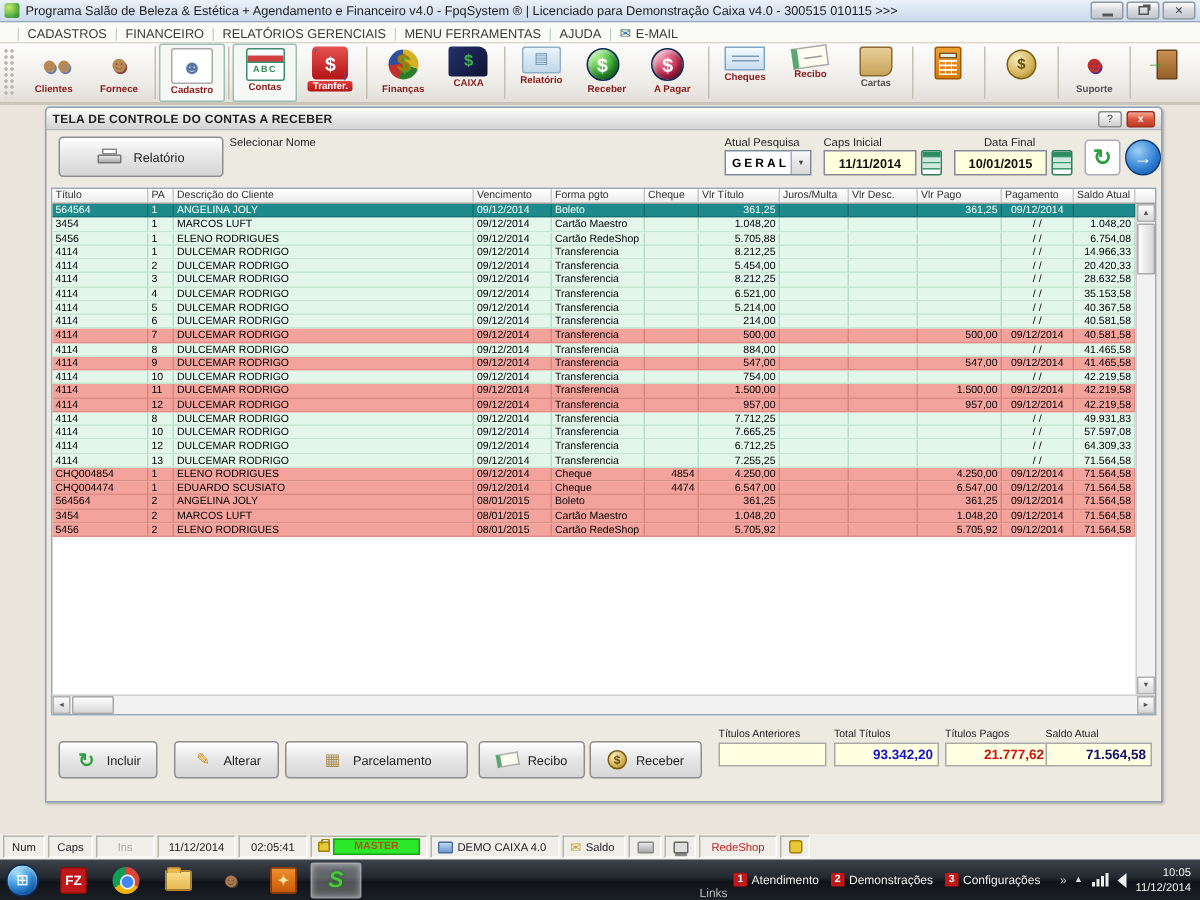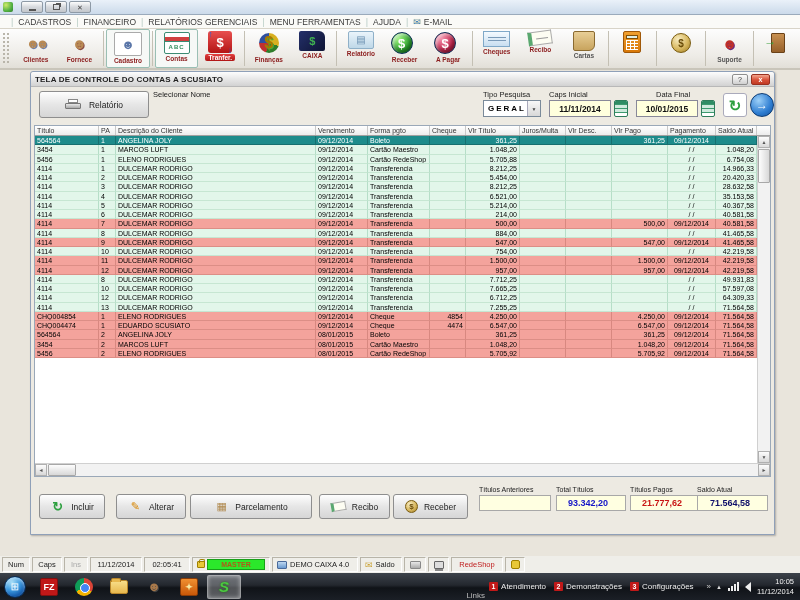--- a/index.html
+++ b/index.html
@@ -154,21 +154,21 @@
   .fico { width:15px; height:15px; display:flex; align-items:center; justify-content:center; }
   .fico.add { color:#2EA040; font-size:13px; font-weight:bold; }
   .fico.edit { font-size:11px; color:#D88808; }
   .fico.parc { font-size:11px; color:#B08A50; }
   .fico.rcb { transform:rotate(-10deg); background:#FDFDF2; border:1px solid #AAA; border-left:3px solid #5AA870; width:15px; height:9px; }
   .fico.coin { width:13px; height:13px; border-radius:50%; background:radial-gradient(circle at 35% 30%, #F8ECC0, #D8B860 55%, #9A7820);
     border:1px solid #7A5C10; font-size:8px; font-weight:bold; color:#6A4C08; }
   .sum { position:absolute; top:6px; }
   .sum .sl { font-size:7px; color:#222; margin-bottom:2px; white-space:nowrap; }
   .sum .sv { height:16px; background:#FFFFE1; border:1px solid #A8A8A8; font-size:9px; font-weight:bold;
-    display:flex; align-items:center; justify-content:flex-end; padding-right:17px; }
+    display:flex; align-items:center; justify-content:flex-end; padding-right:3px; }
 
   
   .statusbar { position:absolute; top:556px; left:0; right:0; height:17px; background:#EFEEE9; display:flex; gap:2px; padding:1px 2px; }
   .scell { border:1px solid; border-color:#B8B4A8 #FDFDFD #FDFDFD #B8B4A8; background:#EFEEE9; font-size:7.5px; color:#222;
     display:flex; align-items:center; padding:0 4px; white-space:nowrap; overflow:hidden; }
   .scell.off { color:#AAA; }
   .scell.brand { color:#C02020; }
   .lockico { width:8px; height:7px; border:1px solid #A08000; background:#E8C838; border-radius:1px; position:relative; margin-right:2px; flex:0 0 auto; }
   .lockico::before { content:""; position:absolute; left:1px; top:-3px; width:4px; height:3px; border:1px solid #A08000; border-bottom:none; border-radius:2px 2px 0 0; }
   .masterbox { flex:1; background:#2BE82B; border:1px solid #18A018; color:#B05818; font-size:7px; font-weight:bold;
@@ -211,20 +211,21 @@
   .volico { width:0; height:0; border:5px solid transparent; border-right:6px solid #EEE; border-left:none; position:relative; }
   .clock { text-align:right; color:#F2F2F2; font-size:7.5px; line-height:1.3; margin-right:2px; }
 </style>
 </head>
 <body>
 
 <div class="screen">
 
   <div class="titlebar">
     <span class="appicon"></span>
+    <span class="title">Programa Salão de Beleza &amp; Estética + Agendamento e Financeiro v4.0 - FpqSystem ® | Licenciado para  Demonstração Caixa v4.0 - 300515 010115 &gt;&gt;&gt;</span>
     <span class="winbtns">
       <span class="wb">
           <span class="bar"></span>
         </span>
       <span class="wb">
           <span class="rest"></span>
         </span>
       <span class="wb">✕</span>
     </span>
   </div>
@@ -370,37 +371,37 @@
         <div class="i icon-exit-icon">
           <span class="g">→</span>
           <span class="door"></span>
         </div>
       </div>
     </div>
 
   <div class="client">
     <div class="childwin">
       <div class="ctitle">
-        <span class="txt">TELA DE CONTROLE DO CONTAS A SCUSIATO</span>
+        <span class="txt">TELA DE CONTROLE DO CONTAS A RECEBER</span>
         <span class="cb help">?</span>
         <span class="cb close">x</span>
       </div>
 
       <div class="controls">
         <div class="btn report-btn">
           <span class="printer">
               <span class="pp"></span>
               <span class="pb"></span>
             </span>
           <span>Relatório</span>
         </div>
 
         <span class="ctl-label" style="left:122px; top:3px;">Selecionar Nome</span>
 
-        <span class="ctl-label" style="left:452px; top:3px;">Tipo  Pesquisa</span>
+        <span class="ctl-label" style="left:452px; top:3px;">Atual  Pesquisa</span>
         <div class="combo" style="left:452px; top:13px; width:58px;">
           <span class="val">GERAL</span>
           <span class="drop">▼</span>
         </div>
 
         <span class="ctl-label" style="left:518px; top:3px;">Caps Inicial</span>
         <div class="datefield" style="left:518px; top:13px;">11/11/2014</div>
         <div class="calbtn" style="left:583px; top:13px;">
             <i class="hd"></i>
             <i></i>
@@ -849,21 +850,21 @@
             <div class="sl">Saldo Atual</div>
             <div class="sv" style="color: rgb(16, 16, 106);">71.564,58</div>
           </div>
         </div>
     </div>
   </div>
 
   <div class="statusbar" id="statusbar">
       <div class="scell" style="width: 28px; justify-content: center;">Num</div>
       <div class="scell" style="width: 30px; justify-content: center;">Caps</div>
-      <div class="scell off" style="width: 24px; justify-content: center;">Ins</div>
+      <div class="scell off" style="width: 39px; justify-content: center;">Ins</div>
       <div class="scell" style="width: 52px; justify-content: center;">11/12/2014</div>
       <div class="scell" style="width: 46px; justify-content: center;">02:05:41</div>
       <div class="scell" style="width: 78px;">
         <span class="lockico"></span>
         <span class="masterbox">MASTER</span>
       </div>
       <div class="scell" style="width: 86px;">
         <span class="monico"></span>
         <span>DEMO CAIXA 4.0</span>
       </div>

